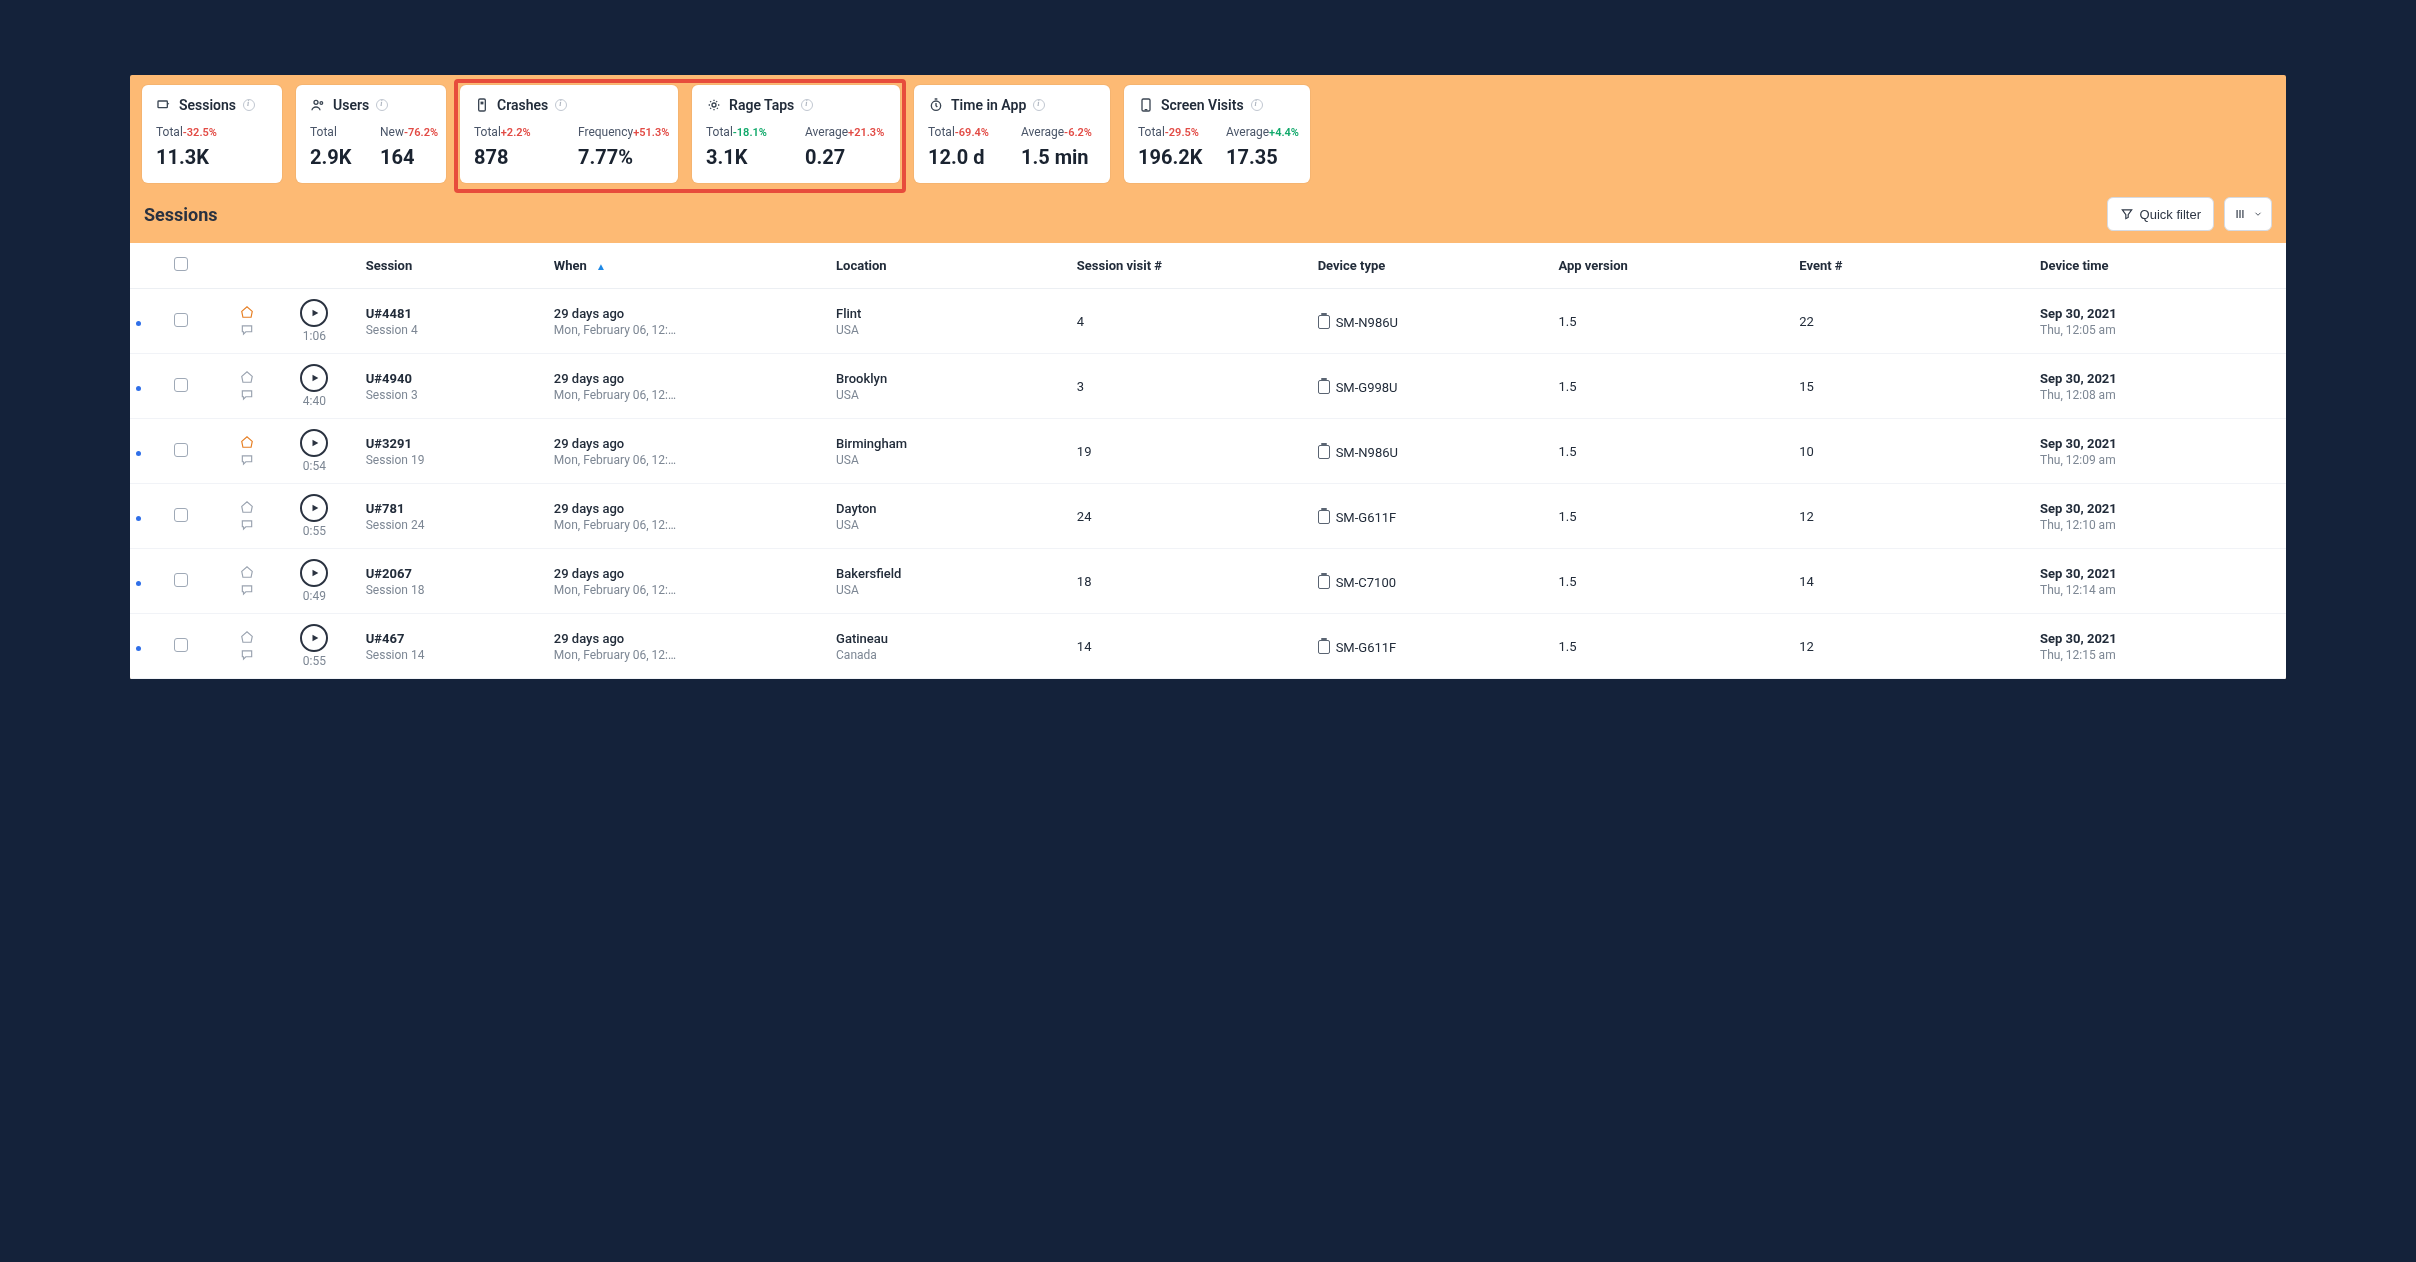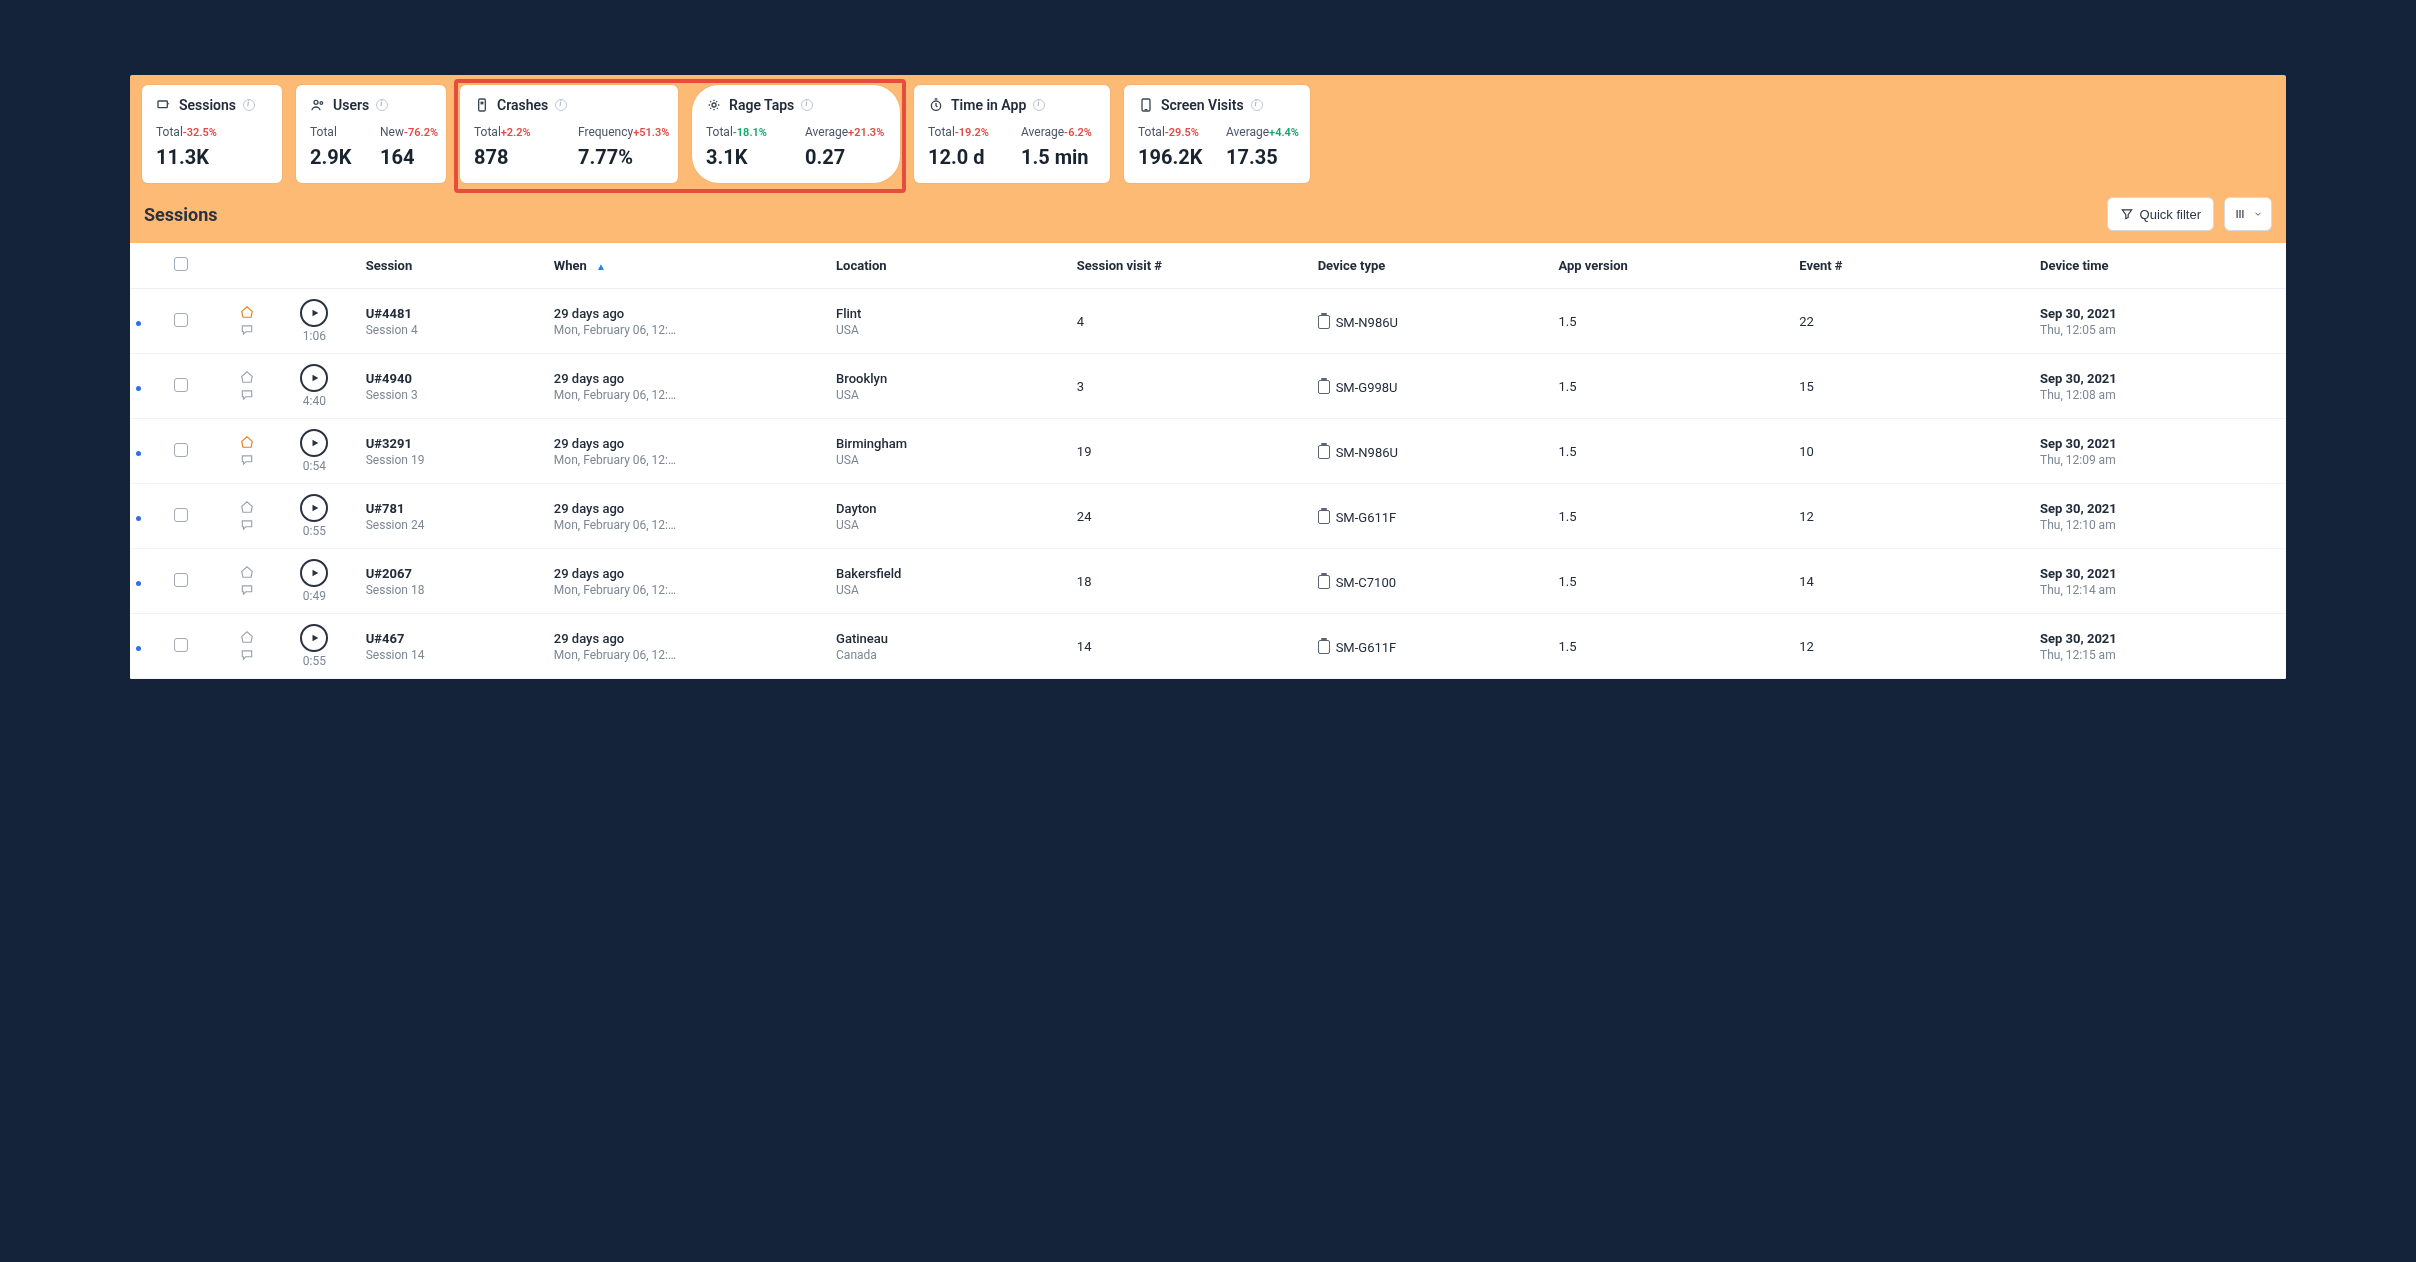--- a/index.html
+++ b/index.html
@@ -32,21 +32,21 @@
     background: #fff;
     border-radius: 6px;
     padding: 12px 14px 14px;
     flex: 1 1 0;
     min-width: 0;
     box-shadow: 0 0 0 1px rgba(0,0,0,0.03);
   }
   .card.sessions    { flex: 0 0 140px; }
   .card.users       { flex: 0 0 150px; }
   .card.crashes     { flex: 0 0 218px; }
-  .card.ragetaps    { flex: 0 0 208px; border-radius: 27px; }
+  .card.ragetaps    { flex: 0 0 208px; }
   .card.timeinapp   { flex: 0 0 196px; }
   .card.screenvisits{ flex: 0 0 186px; }
 
   .card-title {
     font-size: 14px;
     font-weight: 600;
     display: flex;
     align-items: center;
     gap: 7px;
     margin-bottom: 12px;
@@ -371,21 +371,21 @@
               <path d="M12 9v4l2 2M10 3h4"></path>
             </svg>
         </span>
         <span>Time in App</span>
         <span class="info-ic"></span>
       </div>
       <div class="card-cols">
         <div class="card-col">
           <div class="card-label">
             <span>Total</span>
-            <span class="delta neg">-19.2%</span>
+            <span class="delta neg">-69.4%</span>
           </div>
           <div class="card-value">12.0 d</div>
         </div>
         <div class="card-col">
           <div class="card-label">
             <span>Average</span>
             <span class="delta neg">-6.2%</span>
           </div>
           <div class="card-value">1.5 min</div>
         </div>

